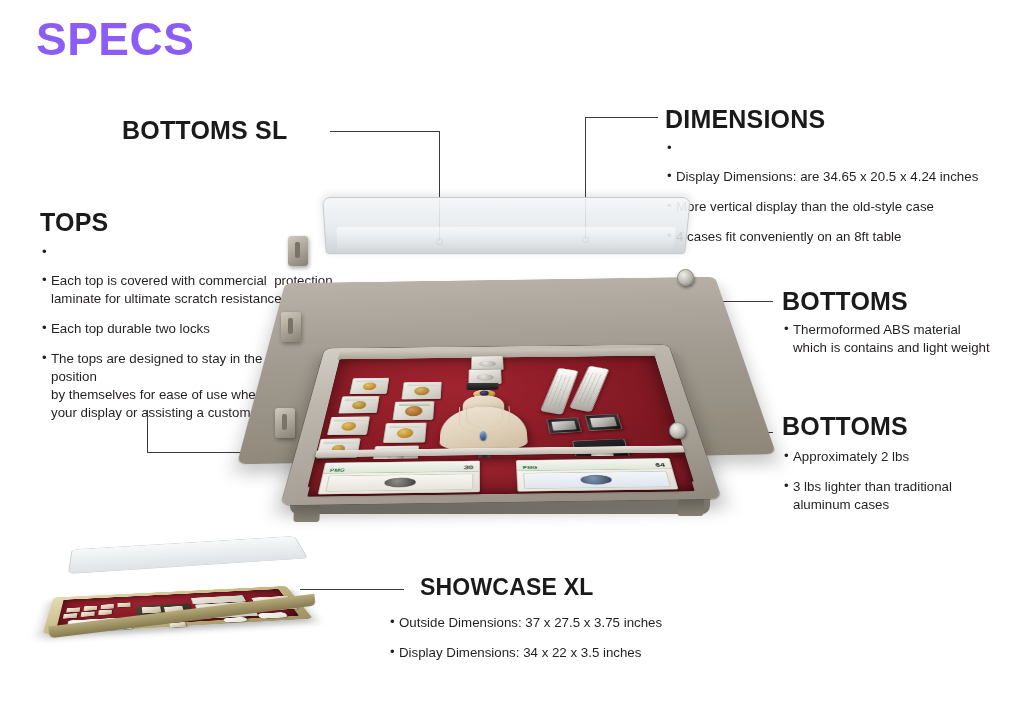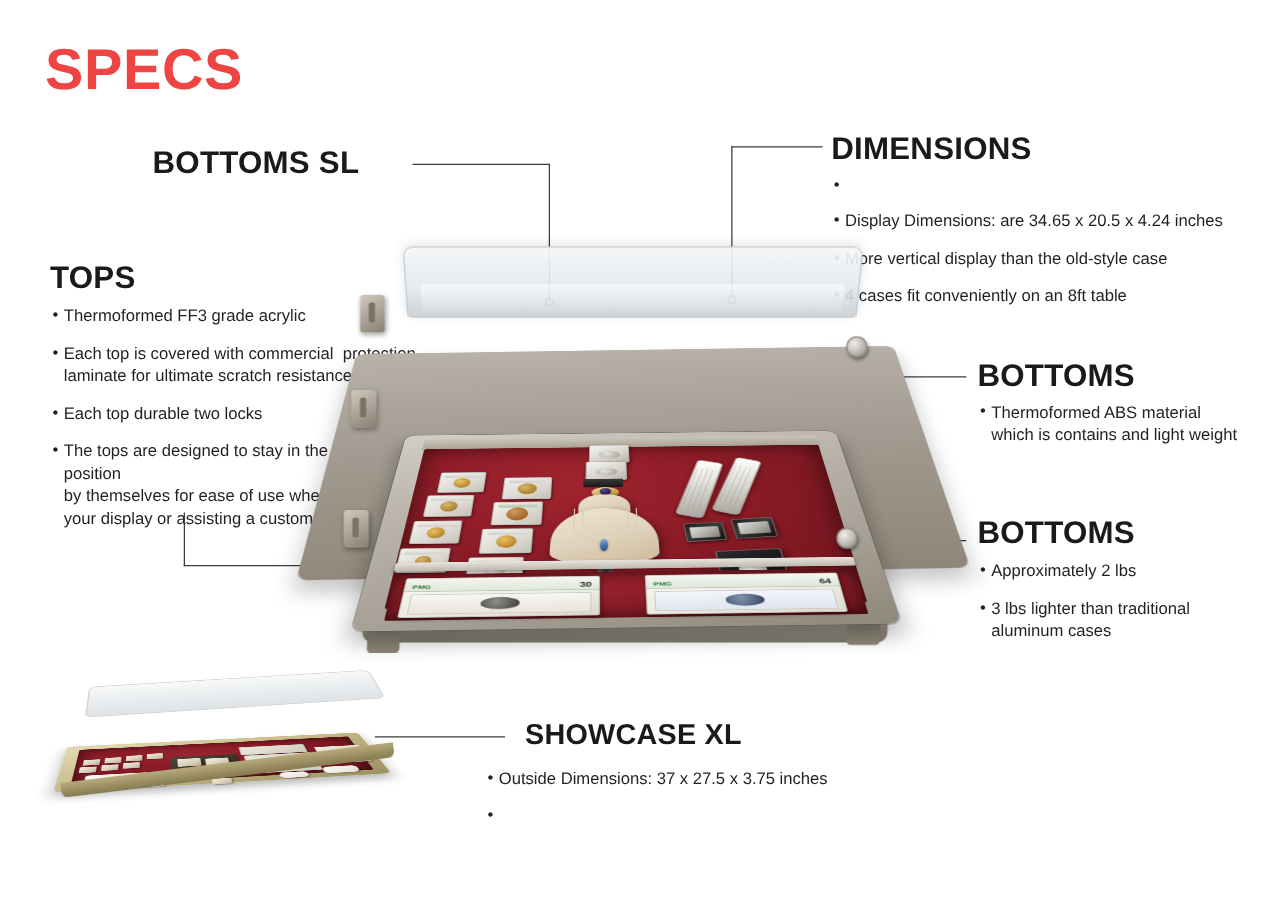--- a/index.html
+++ b/index.html
@@ -5,23 +5,23 @@
   html,body{margin:0;padding:0;}
   body{
     width:1024px;height:718px;background:#ffffff;position:relative;overflow:hidden;
     font-family:"Liberation Sans","DejaVu Sans",sans-serif;
     color:#231f20;
   }
   .abs{position:absolute;}
 
   
   #specs-title{
-    left:36px;top:32px;
+    left:36px;top:16px;
     font-size:46px;font-weight:700;letter-spacing:0.5px;
-    color:#ef4444;line-height:1;
+    color:#8b5cf6;line-height:1;
   }
 
   
   .sec-head{
     font-size:25px;font-weight:700;letter-spacing:0.2px;color:#1a1a1a;
     line-height:1;white-space:nowrap;
   }
   .sec-head.sm{font-size:23px;}
 
   
@@ -314,21 +314,20 @@
 <div class="abs sec-head" style="left:122px;top:118px;">BOTTOMS SL</div>
 
 <div class="ll lh abs" style="left:330px;top:131px;width:110px;"></div>
 <div class="ll lv abs" style="left:439px;top:131px;height:110px;"></div>
 <div class="node abs" style="left:436px;top:238px;"></div>
 
 <div class="abs sec-head" style="left:40px;top:210px;">TOPS</div>
 <div class="abs bullets" id="tops-bullets" style="left:42px;top:244px;width:300px;">
   <div class="bi">
       <span class="dot">•</span>
-      <span class="btxt">Thermoformed FF3 grade acrylic</span>
     </div>
   <div class="bi">
       <span class="dot">•</span>
       <span class="btxt">Each top is covered with commercial  protection
 laminate for ultimate scratch resistance</span>
     </div>
   <div class="bi">
       <span class="dot">•</span>
       <span class="btxt">Each top durable two locks</span>
     </div>
@@ -395,20 +394,21 @@
 <div class="node abs" style="left:657px;top:429px;"></div>
 
 <div class="abs sec-head sm" style="left:420px;top:576px;">SHOWCASE XL</div>
 <div class="abs bullets" style="left:390px;top:614px;width:300px;">
   <div class="bi">
       <span class="dot">•</span>
       <span class="btxt">Outside Dimensions: 37 x 27.5 x 3.75 inches</span>
     </div>
   <div class="bi">
       <span class="dot">•</span>
+      <span class="btxt">Display Dimensions: 34 x 22 x 3.5 inches</span>
     </div>
 </div>
 
 <div class="ll lh abs" style="left:300px;top:589px;width:104px;"></div>
 
 <div class="abs" id="case-sl">
 
   <div class="layer sl-base"></div>
   <div class="layer sl-base2"></div>
   <div class="layer sl-footL"></div>

